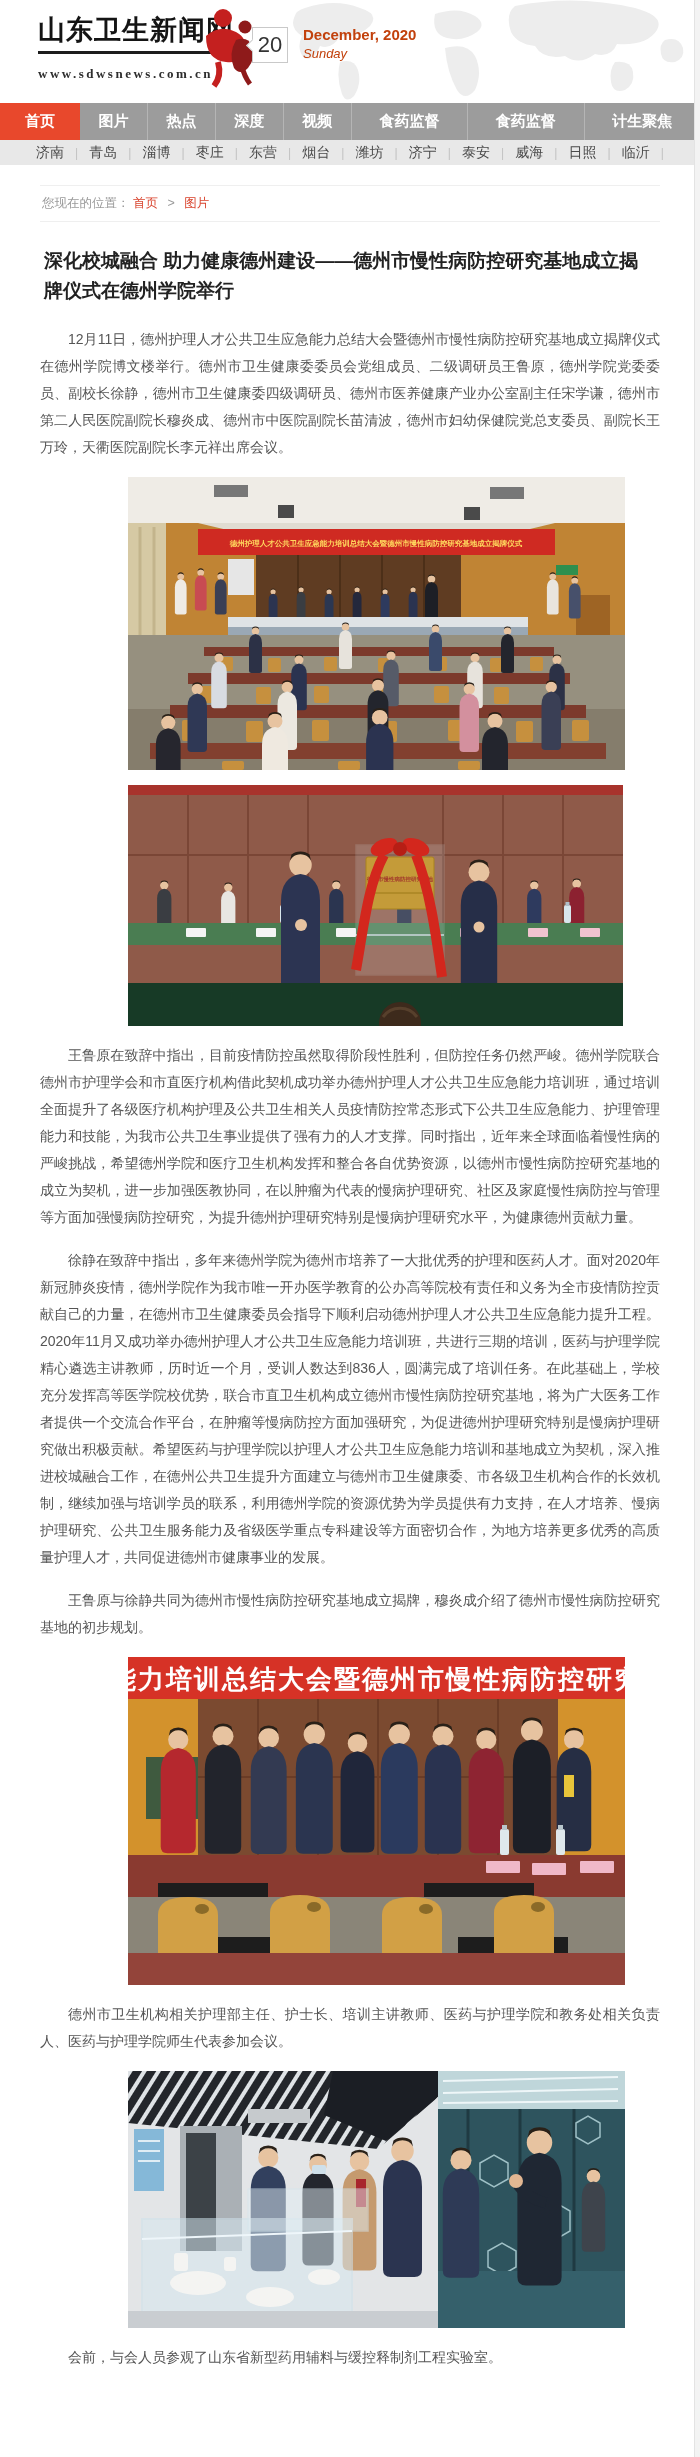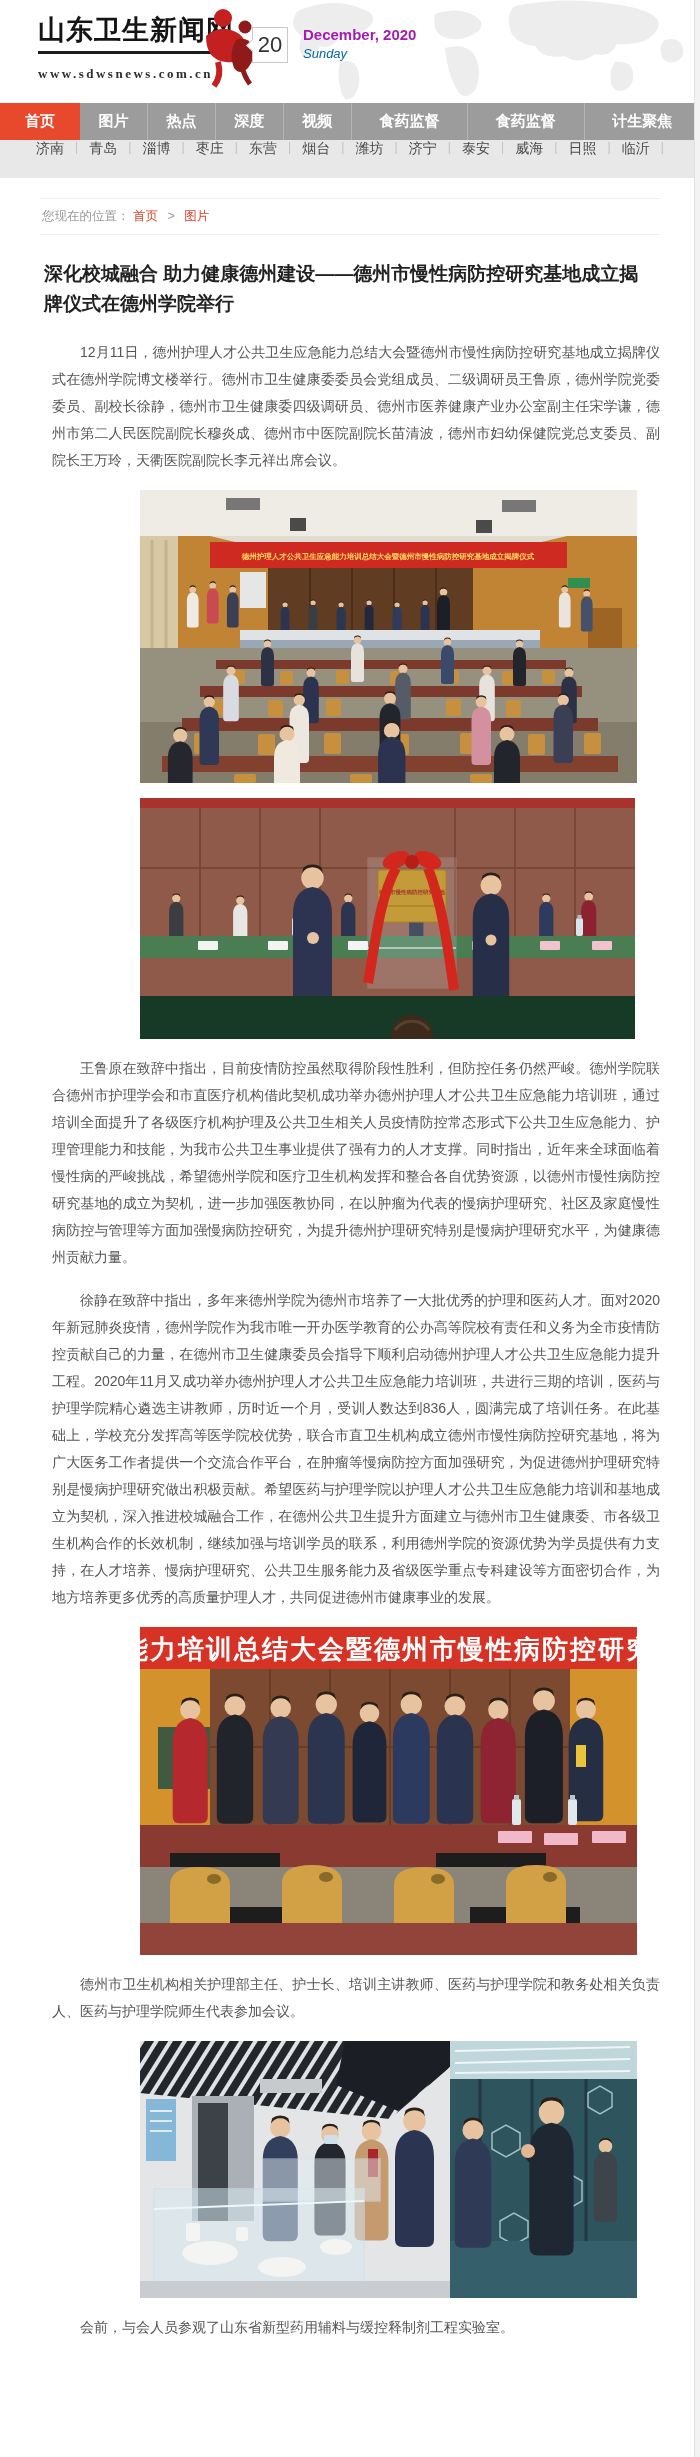--- a/index.html
+++ b/index.html
@@ -8,48 +8,48 @@
 
   
   .header{position:relative;height:103px;background:#fff;overflow:hidden;}
   .worldmap{position:absolute;right:5px;top:0;}
   .logo{position:absolute;left:38px;top:12px;}
   .site-name{font-family:"Liberation Serif","DejaVu Serif",serif;font-weight:bold;font-size:27px;letter-spacing:1px;color:#141414;padding-bottom:3px;border-bottom:3px solid #1c1c1c;display:inline-block;}
   .site-url{font-family:"Liberation Serif","DejaVu Serif",serif;font-weight:bold;font-size:13px;letter-spacing:2.5px;color:#2e2e2e;margin-top:12px;}
   .logo-mark{position:absolute;left:192px;top:2px;}
   .datebox{position:absolute;left:252px;top:27px;width:34px;height:34px;border:1px solid #c9c9c9;background:#fff;text-align:center;line-height:34px;font-size:22px;color:#333;}
   .datebox:before{content:"";position:absolute;left:-5px;top:13px;width:8px;height:8px;background:#fff;border-left:1px solid #c9c9c9;border-bottom:1px solid #c9c9c9;transform:rotate(45deg);}
-  .date-month{position:absolute;left:303px;top:26px;font-size:15px;font-weight:bold;color:#a21caf;}
-  .date-weekday{position:absolute;left:303px;top:46px;font-size:13px;font-style:italic;color:#0369a1;}
+  .date-month{position:absolute;left:303px;top:26px;font-size:15px;font-weight:bold;color:#c2410c;}
+  .date-weekday{position:absolute;left:303px;top:46px;font-size:13px;font-style:italic;color:#c2410c;}
 
   
   .nav{display:flex;height:37px;background:#9c9c9c;align-items:stretch;}
   .nav-item{display:flex;align-items:center;justify-content:center;color:#fff;font-size:15px;font-weight:bold;flex:1 1 auto;border-right:1px solid #b5b5b5;cursor:pointer;white-space:nowrap;}
   .nav-item:last-child{border-right:none;}
   .nav-item.active{background:#e8482c;flex:0 0 80px;border-right:none;}
   .nav-item.wide{flex:1.5 1 auto;}
 
-  .subnav{display:flex;height:38px;background:#e8e8e8;align-items:flex-start;padding:0 36px;justify-content:space-between;}
+  .subnav{display:flex;height:25px;background:#e8e8e8;align-items:center;padding:0 36px;justify-content:space-between;}
   .city{color:#4a4a4a;font-size:14px;cursor:pointer;white-space:nowrap;}
   .sep{color:#c2c2c2;font-size:12px;}
 
   
   .breadcrumb{margin:20px 40px 16px;border-top:1px solid #efefef;border-bottom:1px solid #efefef;padding:9px 2px;font-size:12.5px;color:#9a9a9a;}
   .breadcrumb a{color:#d9442e;text-decoration:none;cursor:pointer;}
   .crumb-sep{margin:0 6px;color:#9a9a9a;}
 
   
   .title{margin:24px 44px 0;font-size:19px;font-weight:bold;color:#222;line-height:30px;}
   .meta{margin:14px 40px 0;border-top:1px solid #efefef;padding:11px 0 6px;display:flex;justify-content:center;gap:58px;font-size:13px;color:#a3a3a3;transform:translateX(-20px);}
   .meta .left span{margin-right:16px;}
   .views{display:flex;align-items:center;gap:5px;}
   .eye{display:inline-block;width:11px;height:11px;border:1.5px solid #b8b8b8;border-radius:50%;position:relative;}
   .eye:after{content:"";position:absolute;left:3px;top:3px;width:5px;height:5px;background:#b8b8b8;border-radius:50%;}
 
-  .body-text{padding:4px 40px 0;margin-left:12px;}
+  .body-text{padding:4px 40px 0;}
   .body-text p{margin:16px 0;font-size:14px;line-height:27px;color:#555;text-align:justify;text-indent:2em;}
   .photo{display:block;margin:15px 0 15px 88px;line-height:0;}
   .photo svg{display:block;}
 
   .editor{padding:24px 44px 0;text-align:right;font-size:14px;color:#8a8a8a;}
 
   
   .scrollbar{position:absolute;right:0;top:0;width:5px;height:100%;background:#f3f3f3;border-left:1px solid #e3e3e3;}
 </style>
 </head>
@@ -287,20 +287,21 @@
         <rect x="0" y="198" width="495" height="43" fill="#173a26"></rect>
         <circle cx="272" cy="238" r="21" fill="#3d2a1c"></circle>
         <path d="M255 232 a21 21 0 0 1 34 0" fill="none" stroke="#57402c" stroke-width="3"></path>
       </svg>
     </figure>
 
     <p>王鲁原在致辞中指出，目前疫情防控虽然取得阶段性胜利，但防控任务仍然严峻。德州学院联合德州市护理学会和市直医疗机构借此契机成功举办德州护理人才公共卫生应急能力培训班，通过培训全面提升了各级医疗机构护理及公共卫生相关人员疫情防控常态形式下公共卫生应急能力、护理管理能力和技能，为我市公共卫生事业提供了强有力的人才支撑。同时指出，近年来全球面临着慢性病的严峻挑战，希望德州学院和医疗卫生机构发挥和整合各自优势资源，以德州市慢性病防控研究基地的成立为契机，进一步加强医教协同，在以肿瘤为代表的慢病护理研究、社区及家庭慢性病防控与管理等方面加强慢病防控研究，为提升德州护理研究特别是慢病护理研究水平，为健康德州贡献力量。</p>
 
     <p>徐静在致辞中指出，多年来德州学院为德州市培养了一大批优秀的护理和医药人才。面对2020年新冠肺炎疫情，德州学院作为我市唯一开办医学教育的公办高等院校有责任和义务为全市疫情防控贡献自己的力量，在德州市卫生健康委员会指导下顺利启动德州护理人才公共卫生应急能力提升工程。2020年11月又成功举办德州护理人才公共卫生应急能力培训班，共进行三期的培训，医药与护理学院精心遴选主讲教师，历时近一个月，受训人数达到836人，圆满完成了培训任务。在此基础上，学校充分发挥高等医学院校优势，联合市直卫生机构成立德州市慢性病防控研究基地，将为广大医务工作者提供一个交流合作平台，在肿瘤等慢病防控方面加强研究，为促进德州护理研究特别是慢病护理研究做出积极贡献。希望医药与护理学院以护理人才公共卫生应急能力培训和基地成立为契机，深入推进校城融合工作，在德州公共卫生提升方面建立与德州市卫生健康委、市各级卫生机构合作的长效机制，继续加强与培训学员的联系，利用德州学院的资源优势为学员提供有力支持，在人才培养、慢病护理研究、公共卫生服务能力及省级医学重点专科建设等方面密切合作，为地方培养更多优秀的高质量护理人才，共同促进德州市健康事业的发展。</p>
 
+    <p>王鲁原与徐静共同为德州市慢性病防控研究基地成立揭牌，穆炎成介绍了德州市慢性病防控研究基地的初步规划。</p>
 
     <figure class="photo">
       <svg width="497" height="328" viewBox="0 0 497 328">
         <rect width="497" height="328" fill="#8a8578"></rect>
         <rect x="0" y="42" width="70" height="168" fill="#d3922c"></rect>
         <rect x="430" y="42" width="67" height="168" fill="#d3922c"></rect>
         <rect x="70" y="42" width="360" height="170" fill="#7b4a30"></rect>
         <g stroke="#6a3c26" stroke-width="2">
           <line x1="130" y1="42" x2="130" y2="212"></line>
             <line x1="190" y1="42" x2="190" y2="212"></line>

